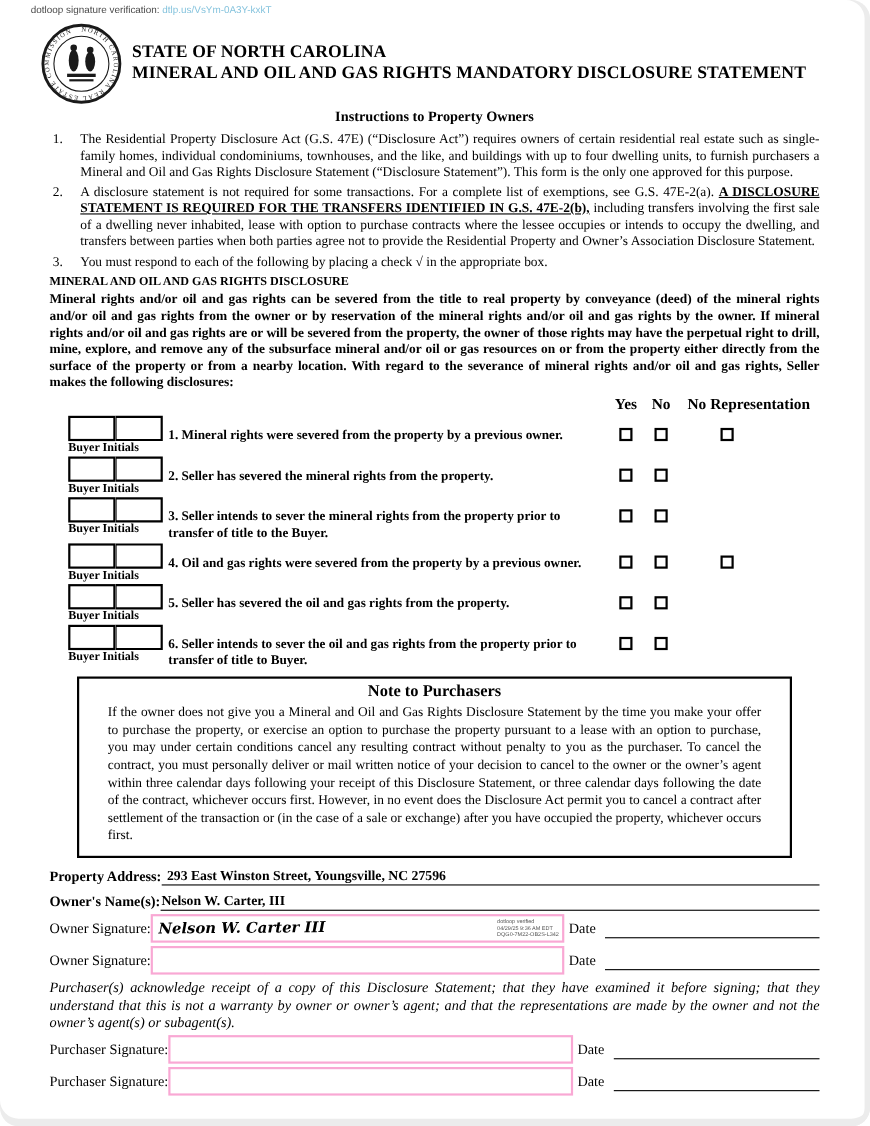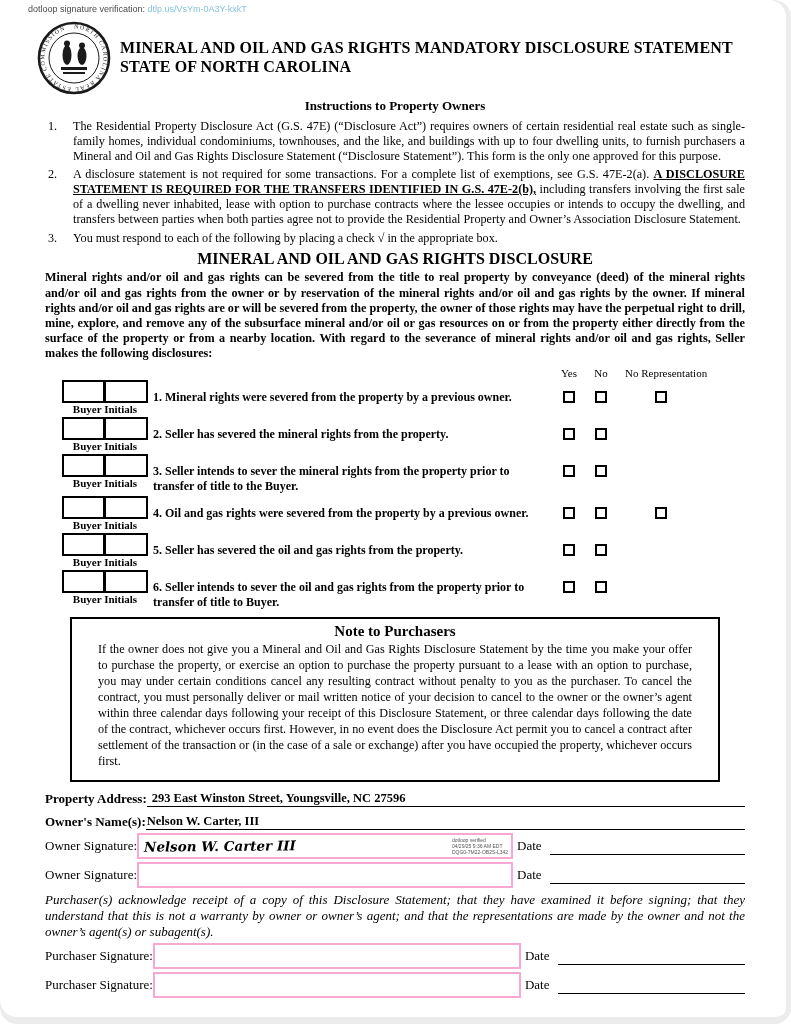--- a/index.html
+++ b/index.html
@@ -23,33 +23,33 @@
   .seal { flex:0 0 auto; }
   .titles { font-weight:bold; font-size:16px; line-height:1.18; letter-spacing:0.1px; }
 
   .instr-heading { text-align:center; font-weight:bold; font-size:13px; margin:3px 0 5px 0; }
 
   .li { display:flex; margin-bottom:4px; }
   .li-num { width:28px; padding-left:3px; font-size:12.2px; line-height:14.8px; }
   .li-body { flex:1; text-align:justify; font-size:12.2px; line-height:14.8px; }
   .em-underline { font-weight:bold; text-decoration:underline; }
 
-  .disc-heading { text-align:center; font-weight:bold; font-size:16px; margin:5px 0 2px 0; }
+  .disc-heading { text-align:left; font-weight:bold; font-size:11px; margin:5px 0 2px 0; }
   .disc-intro { font-weight:bold; text-align:justify; font-size:12.2px; line-height:15.2px; }
 
   .tbl { margin-top:5px; }
   .drow { display:grid; grid-template-columns:108px 400px 32px 32px 1fr; margin-bottom:2px; }
   .drow.hdr { margin-bottom:1px; }
-  .hlabel { font-weight:normal; font-size:11px; text-align:center; }
+  .hlabel { font-weight:bold; font-size:14px; text-align:center; }
   .hlabel.norep-l { text-align:left; padding-left:8px; }
   .initials { width:86px; margin-left:17px; }
   .ibox-pair { display:flex; }
   .ibox { width:43px; height:23px; border:2px solid #000; background:#fff; }
   .ibox + .ibox { border-left-width:1px; }
-  .ilabel { text-align:center; font-weight:bold; font-size:11px; line-height:12px; margin-top:0px; }
+  .ilabel { font-weight:bold; font-size:11px; line-height:12px; margin-top:0px; }
   .q { font-weight:bold; font-size:12px; line-height:15px; padding-top:10px; }
   .cb-cell { padding-top:11px; display:flex; justify-content:center; align-items:flex-start; }
   .cb-cell.norep { justify-content:flex-start; padding-left:38px; }
   .cb { width:12px; height:12px; border:2px solid #000; background:#fff; display:block; }
 
   .note-box { border:2px solid #000; margin:7px 25px 0 25px; padding:2px 26px 11px 26px; }
   .note-title { text-align:center; font-weight:bold; font-size:15px; margin:2px 0 1px 0; }
   .note-body { text-align:justify; font-size:12.2px; line-height:16px; }
 
   .field-row { display:flex; align-items:center; font-size:13px;font-weight:bold; }
@@ -93,22 +93,22 @@
           <textPath href="#sealarc">NORTH CAROLINA REAL ESTATE COMMISSION</textPath>
         </text>
         <ellipse cx="30" cy="34" rx="4.5" ry="10" fill="#1a1a1a"></ellipse>
         <circle cx="30" cy="22.5" r="3" fill="#1a1a1a"></circle>
         <ellipse cx="45" cy="35" rx="4.5" ry="9" fill="#1a1a1a"></ellipse>
         <circle cx="45" cy="24.5" r="3" fill="#1a1a1a"></circle>
         <rect x="24" y="46" width="26" height="3" fill="#1a1a1a"></rect>
         <rect x="26" y="51" width="22" height="2" fill="#1a1a1a"></rect>
       </svg>
       <div class="titles">
+        <div>STATE OF NORTH CAROLINA</div>
         <div>MINERAL AND OIL AND GAS RIGHTS MANDATORY DISCLOSURE STATEMENT</div>
-        <div>STATE OF NORTH CAROLINA</div>
       </div>
     </div>
 
     <div class="instr-heading">Instructions to Property Owners</div>
 
     <div class="li">
       <div class="li-num">1.</div>
       <div class="li-body">The Residential Property Disclosure Act (G.S. 47E) (“Disclosure Act”) requires owners of certain residential real estate such as single-family homes, individual condominiums, townhouses, and the like, and buildings with up to four dwelling units, to furnish purchasers a Mineral and Oil and Gas Rights Disclosure Statement (“Disclosure Statement”). This form is the only one approved for this purpose.</div>
     </div>
     <div class="li">

